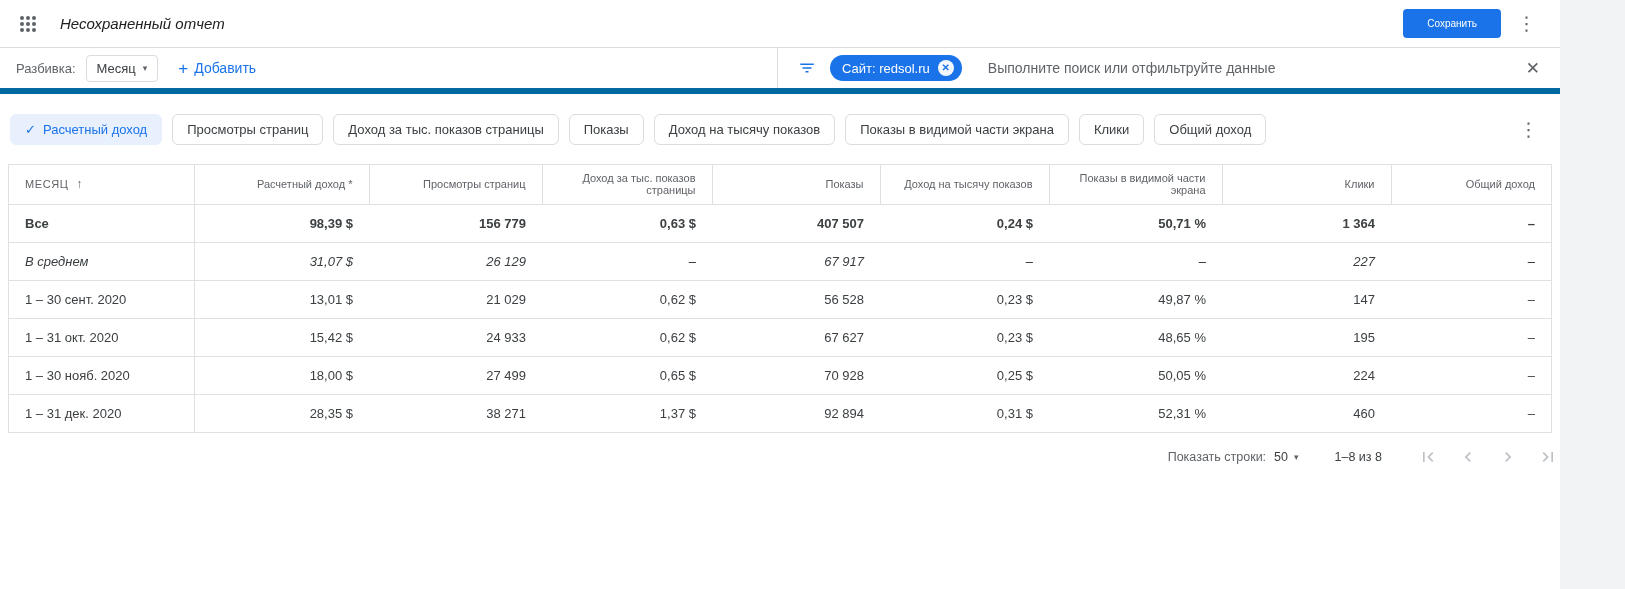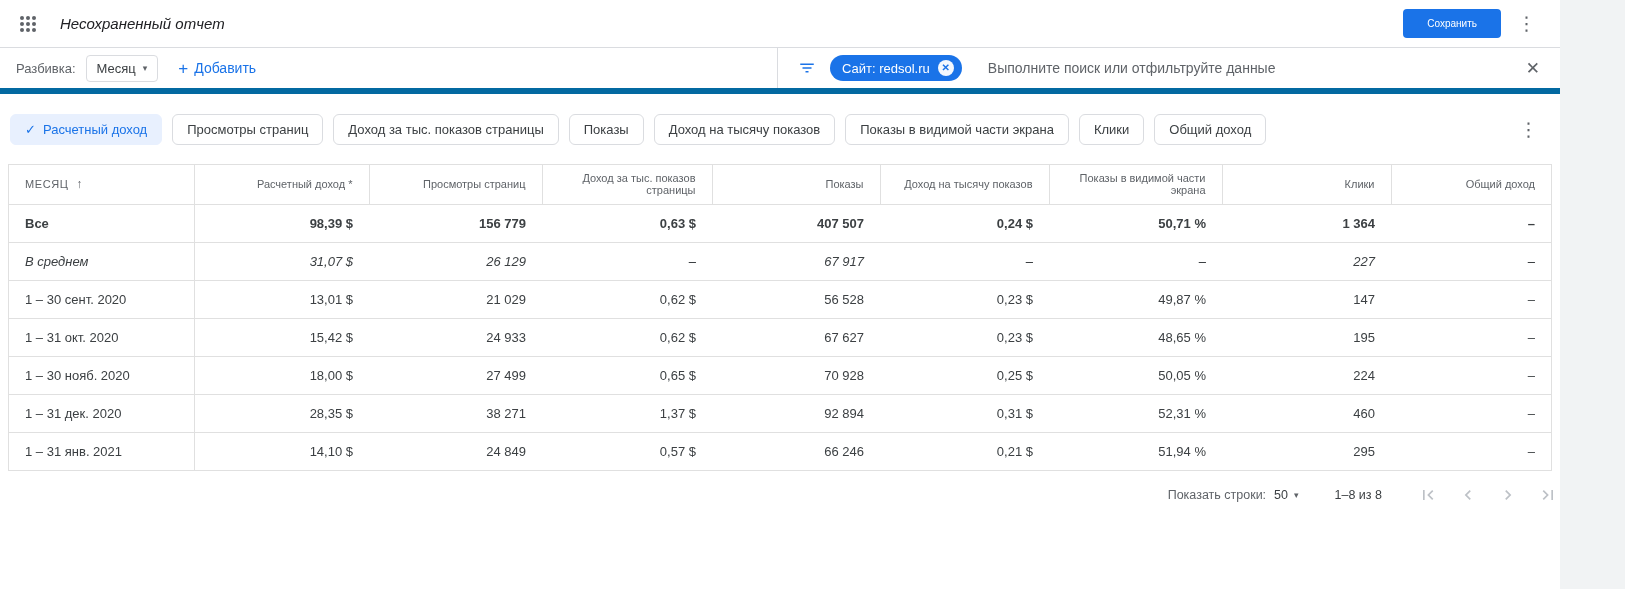--- a/index.html
+++ b/index.html
@@ -299,31 +299,20 @@
             <td>1 – 31 дек. 2020</td>
             <td>28,35 $</td>
             <td>38 271</td>
             <td>1,37 $</td>
             <td>92 894</td>
             <td>0,31 $</td>
             <td>52,31 %</td>
             <td>460</td>
             <td>–</td>
           </tr>
-          <tr>
-            <td>1 – 31 янв. 2021</td>
-            <td>14,10 $</td>
-            <td>24 849</td>
-            <td>0,57 $</td>
-            <td>66 246</td>
-            <td>0,21 $</td>
-            <td>51,94 %</td>
-            <td>295</td>
-            <td>–</td>
-          </tr>
         </tbody>
     </table>
   </div>
 
   <div class="table-footer">
     <span>Показать строки:</span>
     <span class="rows-select">
       <span>50</span>
       <span class="caret">▾</span>
     </span>

